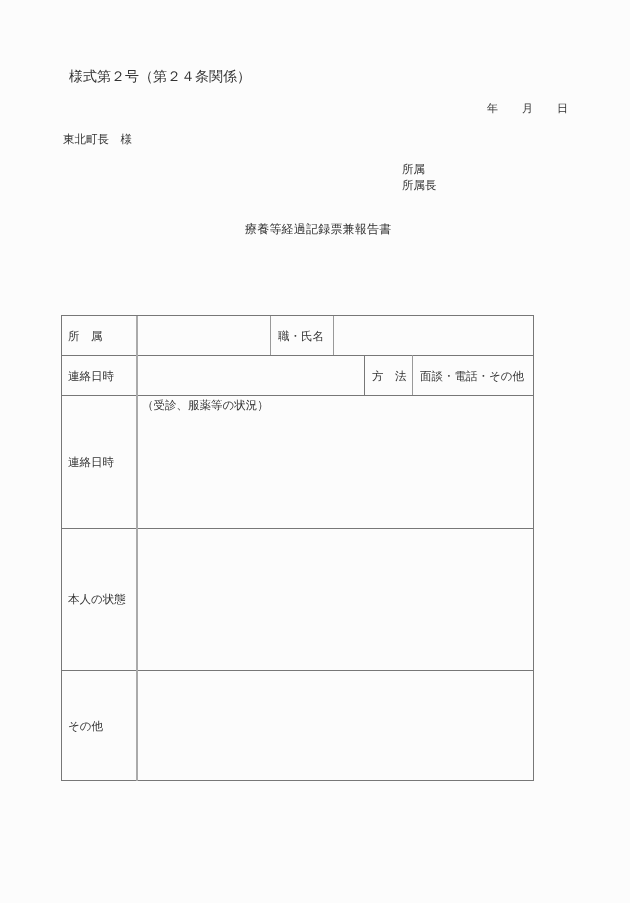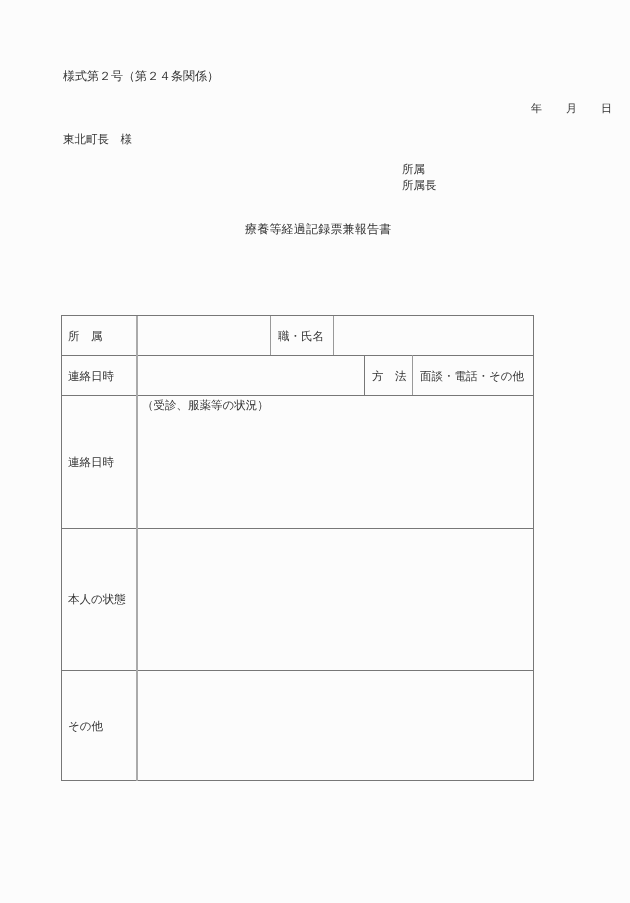--- a/index.html
+++ b/index.html
@@ -10,22 +10,22 @@
     body {
       width: 630px;
       height: 903px;
       position: relative;
       overflow: hidden;
       font-family: "DejaVu Serif", "Liberation Serif", serif;
       color: #333;
       font-size: 11px;
     }
     .abs { position: absolute; white-space: nowrap; }
-    .form-no { left: 63px; top: 68px; font-size: 12px; }
-    .date-line { left: 487px; top: 101px; font-size: 11px; margin-left: 44px; }
+    .form-no { left: 69px; top: 68px; font-size: 14px; }
+    .date-line { left: 487px; top: 101px; font-size: 11px; }
     .date-line span { display: inline-block; }
     .addressee { left: 63px; top: 132px; font-size: 11.5px; }
     .sender { left: 402px; top: 161px; font-size: 11.5px; line-height: 16px; }
     .doc-title { left: 245px; top: 221px; font-size: 12px; letter-spacing: 0.2px; }
 
     .form-table {
       position: absolute;
       left: 61px;
       top: 267px;
       width: 473px;

